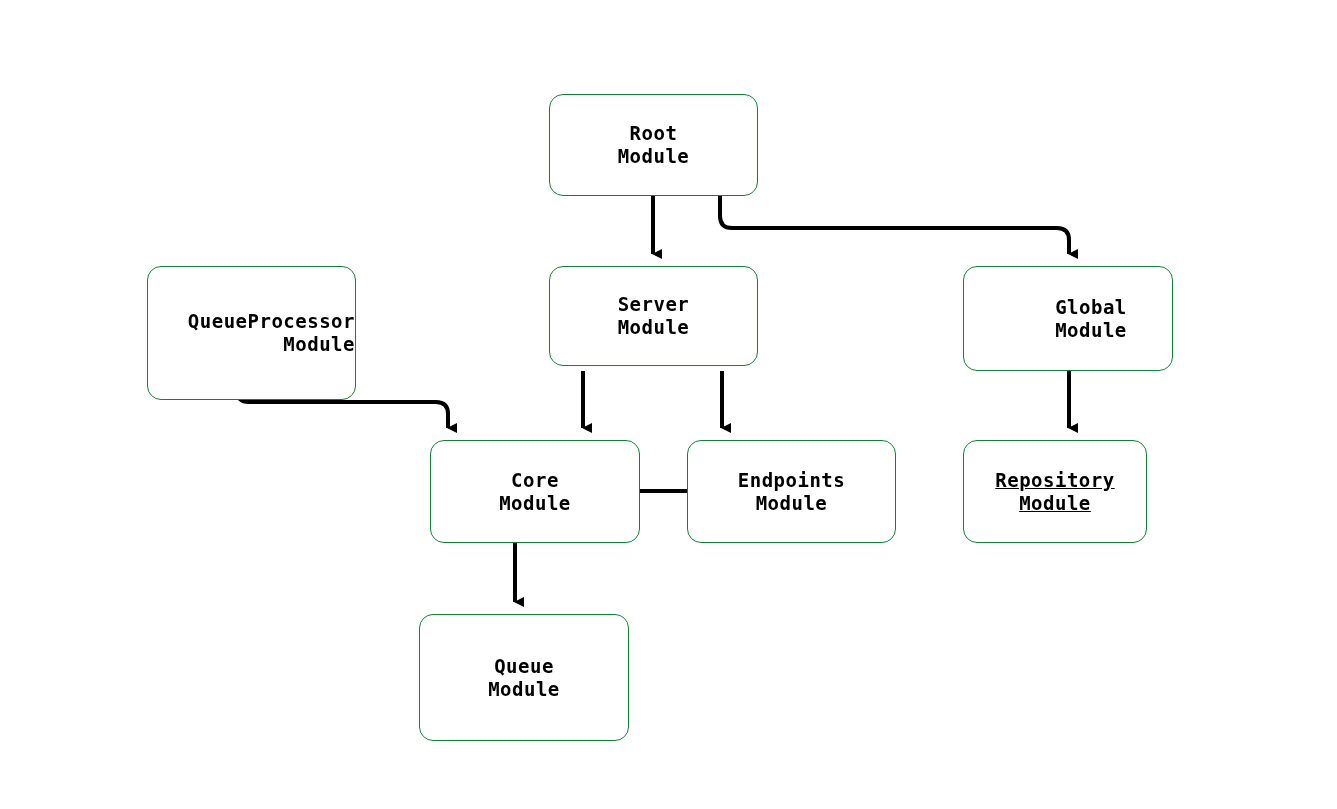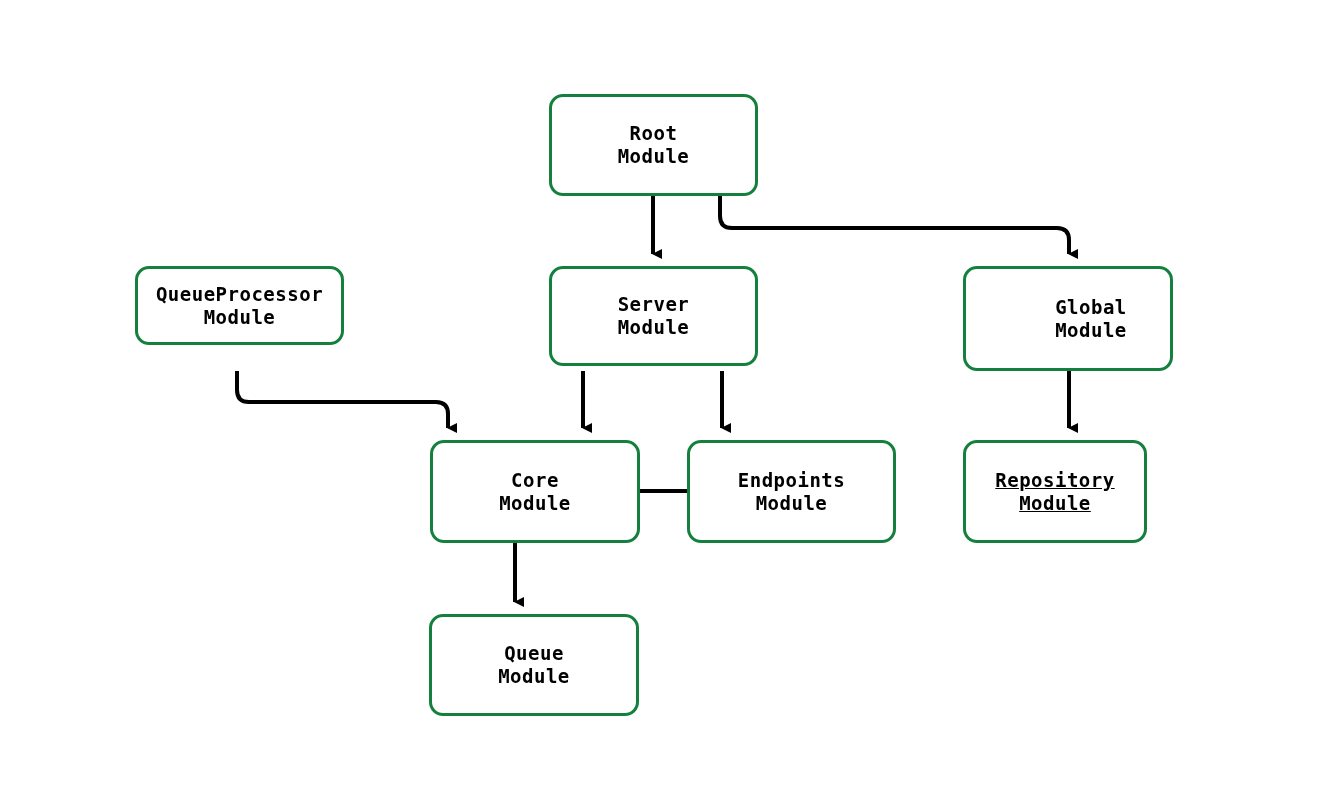--- a/index.html
+++ b/index.html
@@ -23,21 +23,21 @@
     position: absolute;
     left: 0;
     top: 0;
     width: 1337px;
     height: 809px;
   }
   .node {
     position: absolute;
     box-sizing: border-box;
     background: #ffffff;
-    border: 3px solid #15803d;
+    border: 1px solid #15803d;
     border-radius: 14px;
     display: flex;
     flex-direction: column;
     align-items: center;
     justify-content: center;
     z-index: 2;
   }
   .node-line {
     display: block;
     color: #000000;
@@ -84,21 +84,21 @@
       <path d="M 515 543 L 515 602" marker-end="url(#arrowdown)"></path>
 
     </g>
   </svg>
 
   <div class="node" style="left:549px; top:94px; width:209px; height:102px;">
     <span class="node-line">Root</span>
     <span class="node-line">Module</span>
   </div>
 
-  <div class="node" style="left:135px; top:266px; width:209px; height:79px;">
+  <div class="node" style="left:147px; top:266px; width:209px; height:134px;align-items:flex-end;">
     <span class="node-line">QueueProcessor</span>
     <span class="node-line">Module</span>
   </div>
 
   <div class="node" style="left:549px; top:266px; width:209px; height:100px;">
     <span class="node-line">Server</span>
     <span class="node-line">Module</span>
   </div>
 
   <div class="node" style="left:963px; top:266px; width:210px; height:105px;padding-left:46px;">
@@ -114,18 +114,18 @@
   <div class="node" style="left:687px; top:440px; width:209px; height:103px;">
     <span class="node-line">Endpoints</span>
     <span class="node-line">Module</span>
   </div>
 
   <div class="node" style="left:963px; top:440px; width:184px; height:103px;text-decoration:underline;">
     <span class="node-line">Repository</span>
     <span class="node-line">Module</span>
   </div>
 
-  <div class="node" style="left:429px; top:614px; width:210px; height:102px;">
+  <div class="node" style="left:419px; top:614px; width:210px; height:127px;">
     <span class="node-line">Queue</span>
     <span class="node-line">Module</span>
   </div>
 
 </div>
 
 </body></html>

